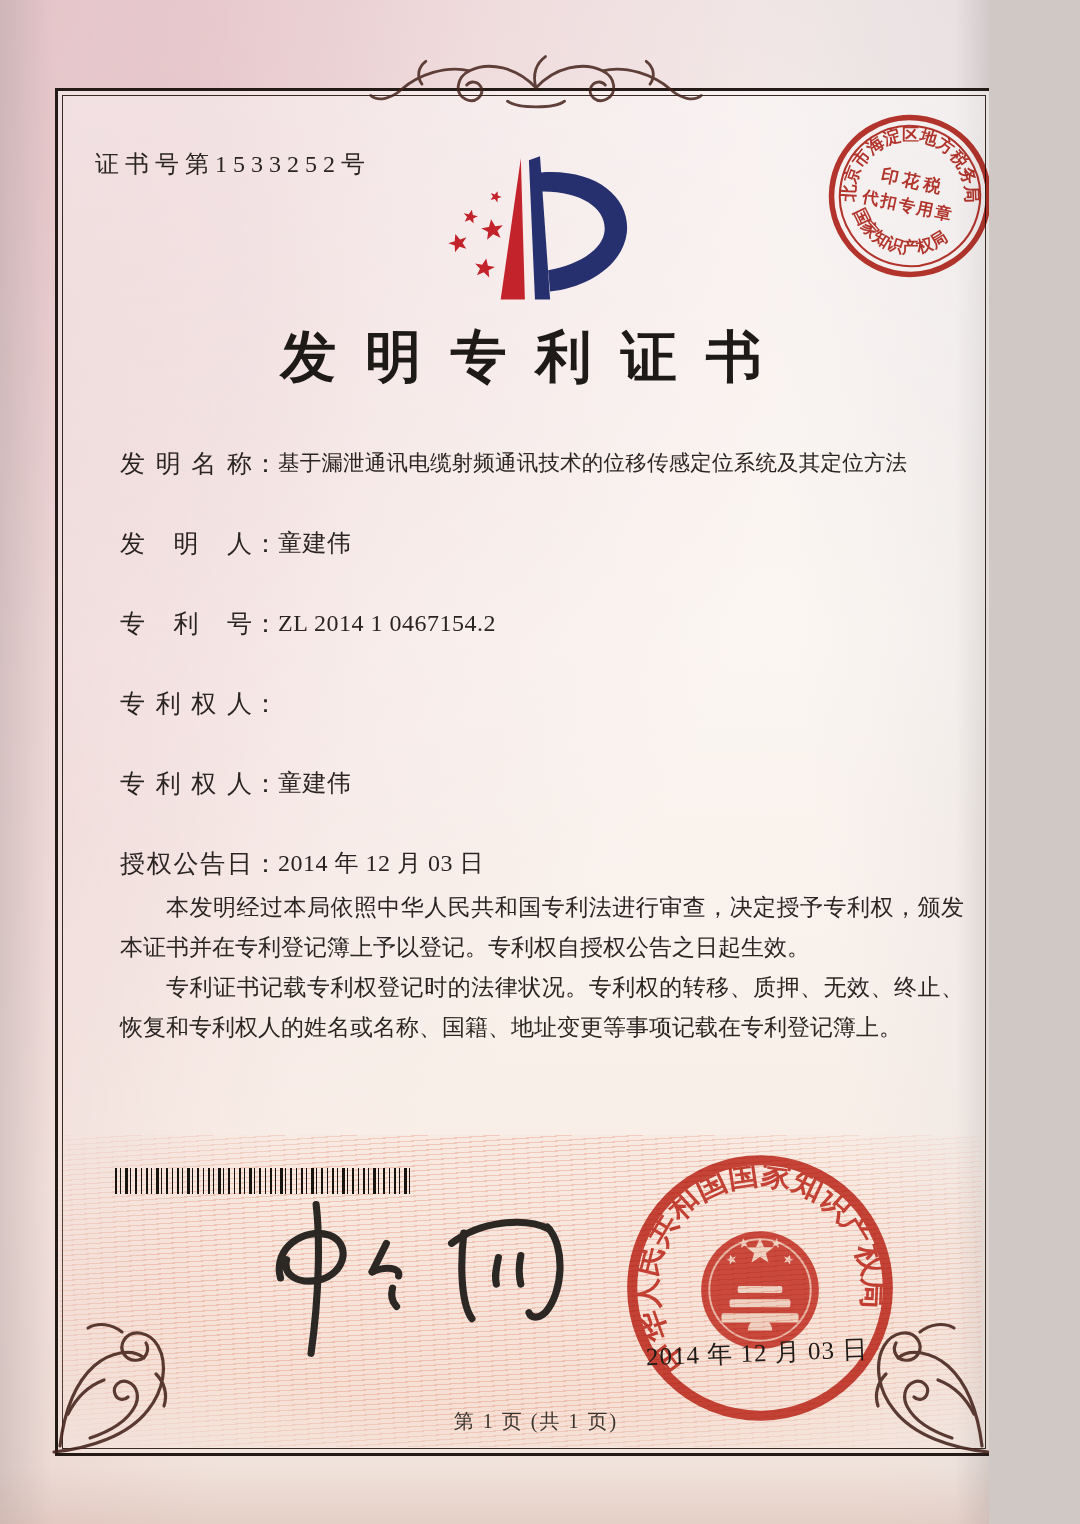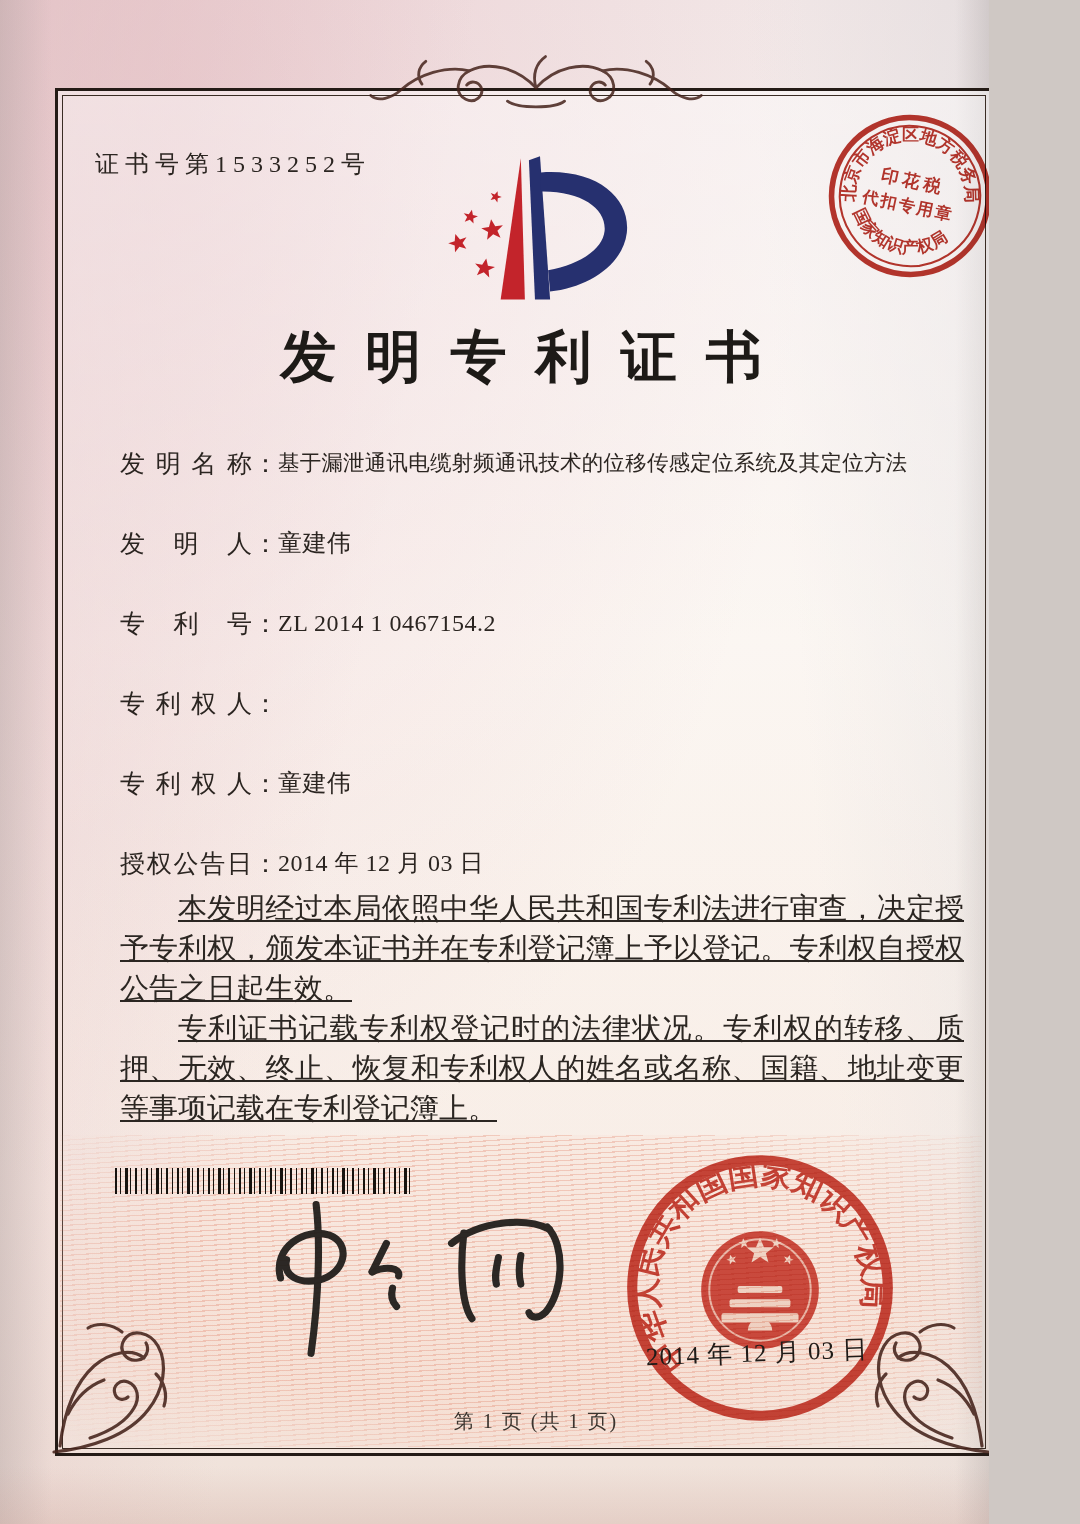--- a/index.html
+++ b/index.html
@@ -61,21 +61,21 @@
   .field-label{
     display:inline-block;width:132px;font-size:25px;color:#2b2521;
     text-align:justify;text-align-last:justify;
   }
   .field-colon{font-size:25px;color:#2b2521;margin-left:1px;}
   .field-value{font-size:24px;color:#2b2521;letter-spacing:.5px;white-space:nowrap;}
   .field-row.long .field-value{font-size:21.5px;letter-spacing:.2px;}
 
   .paras{position:absolute;left:120px;top:888px;width:844px;color:#2b2622;}
   .paras p{
-    margin:0;font-size:29px;line-height:40px;text-align:justify;text-indent:2em;text-decoration:underline;
+    margin:0;font-size:23px;line-height:40px;text-align:justify;text-indent:2em;
   }
 
   .barcode{
     position:absolute;left:115px;top:1168px;width:296px;height:26px;
     background-image:repeating-linear-gradient(90deg,
       #17130f 0 2px, transparent 2px 5px,
       #17130f 5px 6px, transparent 6px 10px,
       #17130f 10px 13px, transparent 13px 15px,
       #17130f 15px 16px, transparent 16px 20px,
       #17130f 20px 22px, transparent 22px 26px,

